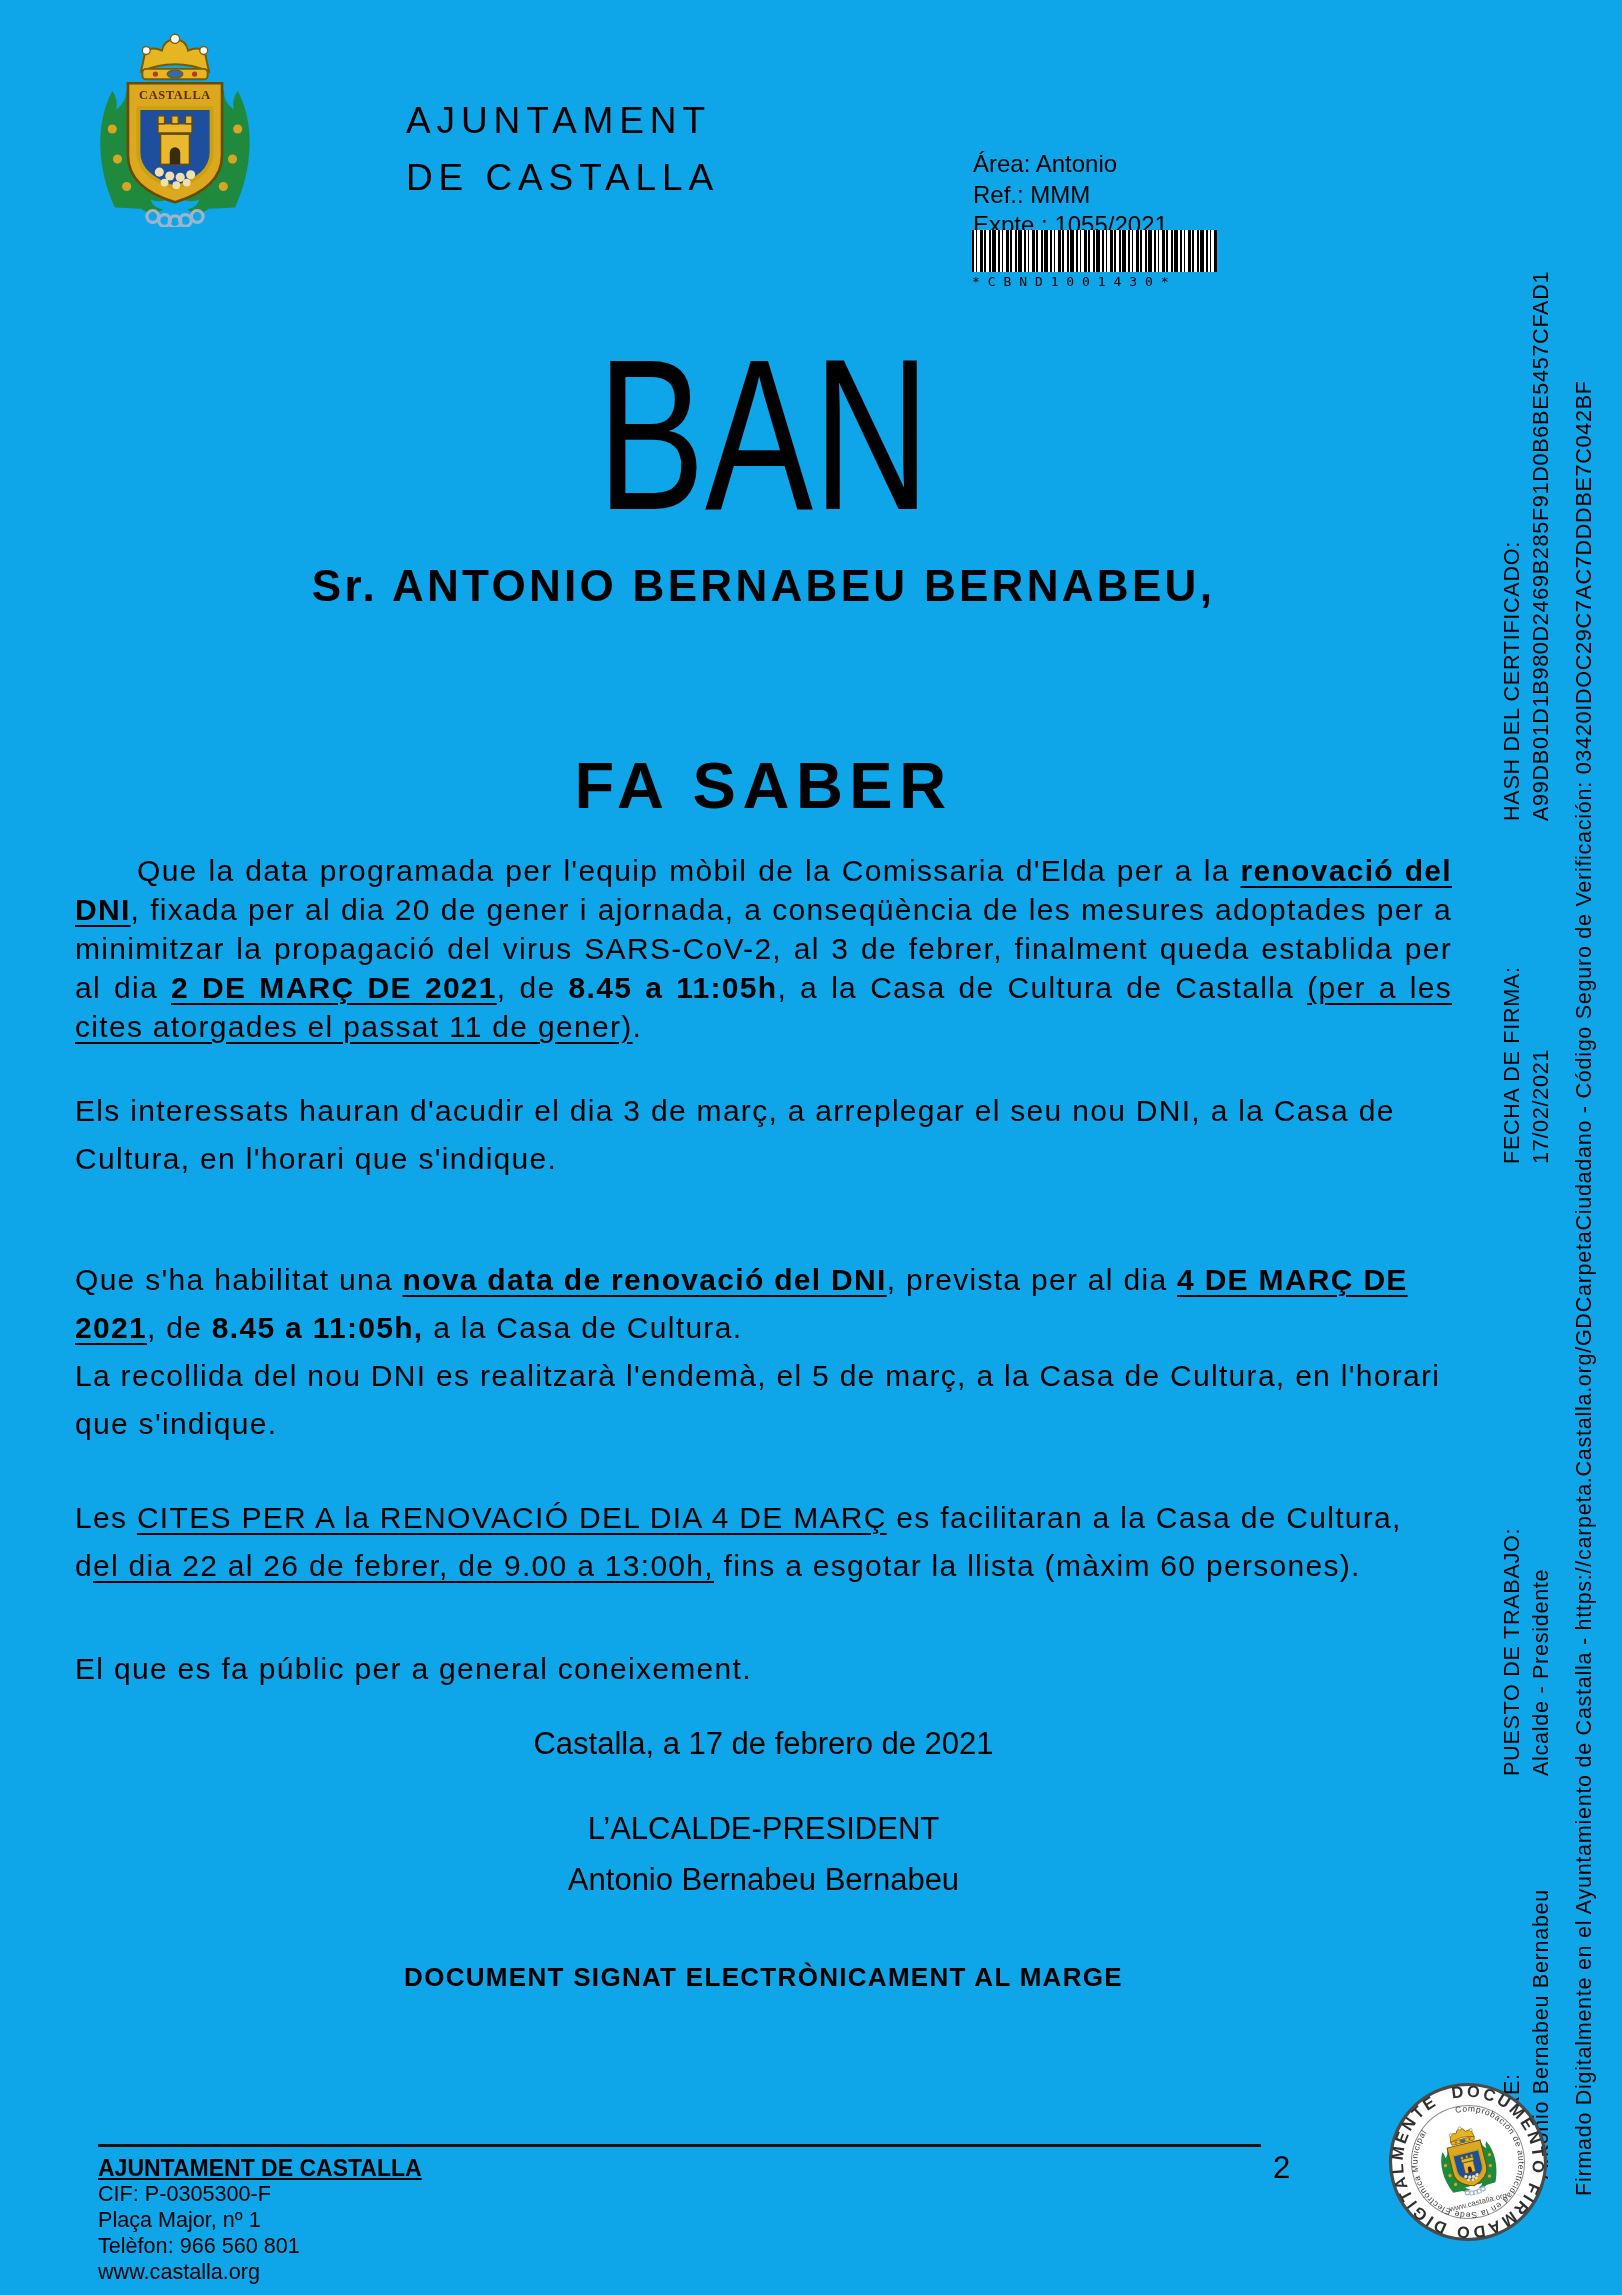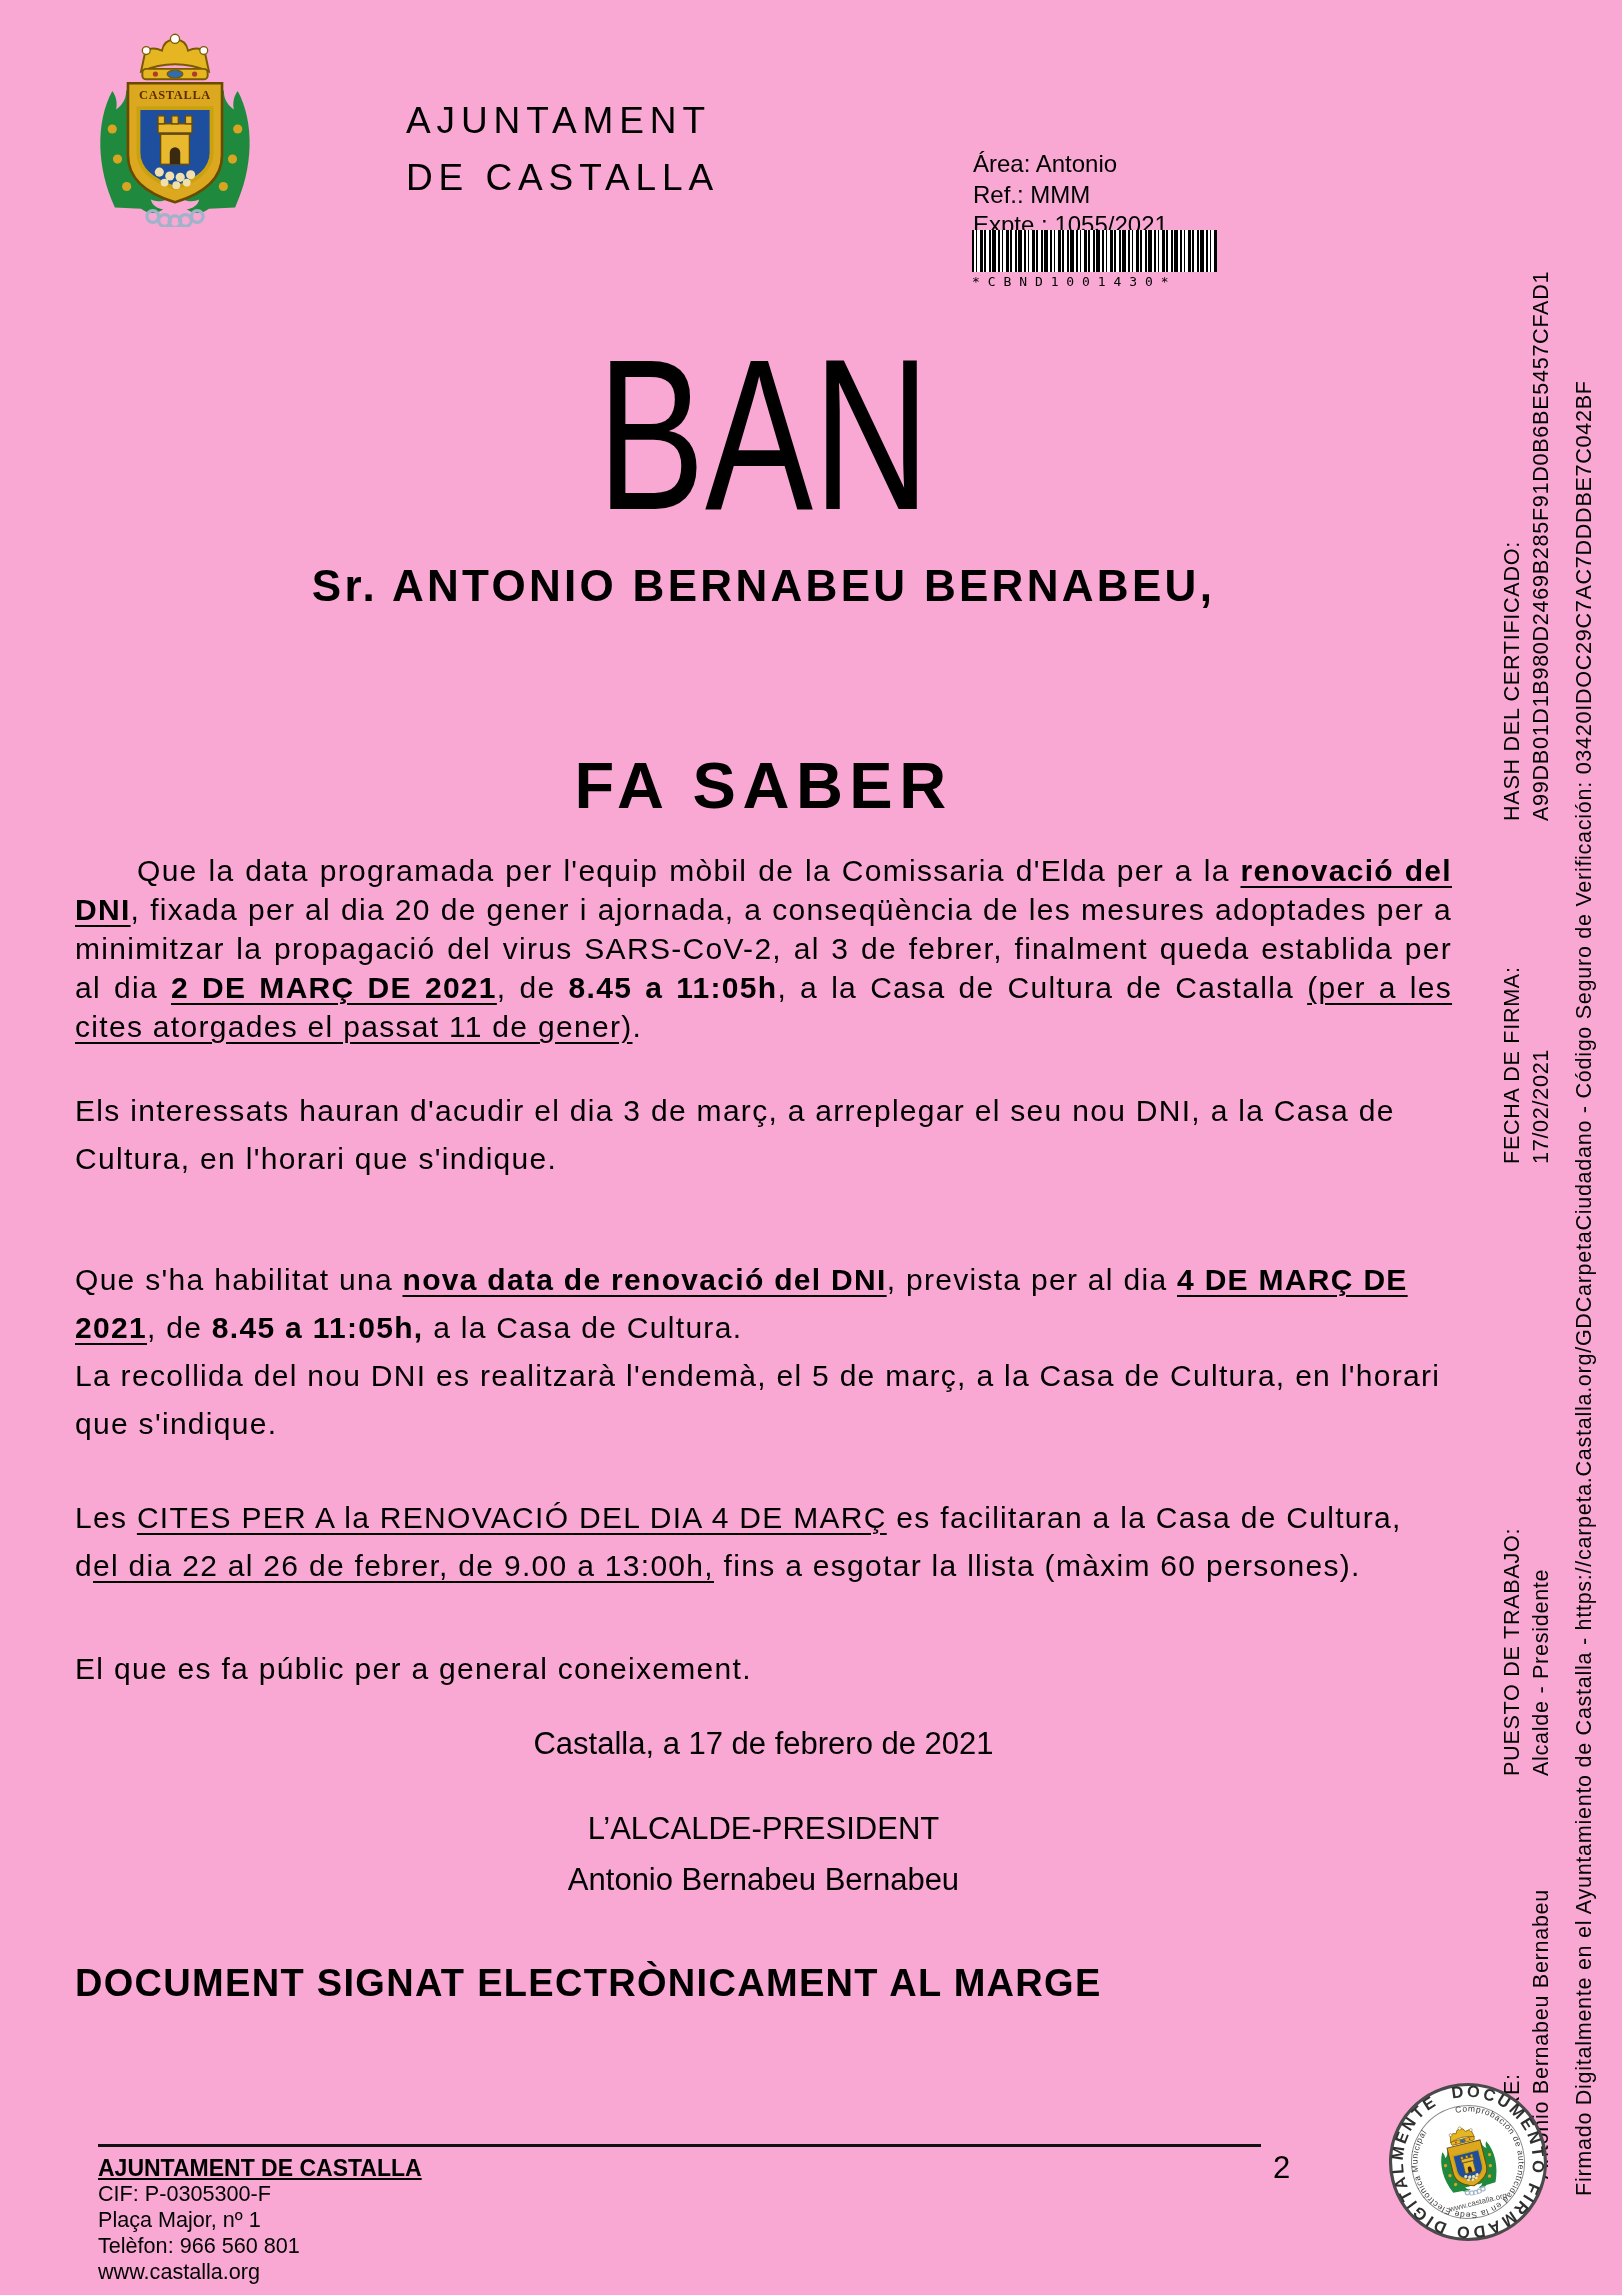--- a/index.html
+++ b/index.html
@@ -1,18 +1,18 @@
 <!DOCTYPE html>
 <html lang="ca" style="font-size:10.5px"><head>
 <meta charset="utf-8">
 <style>
   html,body{margin:0;padding:0;background:#888;}
   .page{
     position:relative;width:1622px;height:2295px;margin:0 auto;
-    background:#f9a8d4;overflow:hidden;
+    background:#0ea5e9;overflow:hidden;
     font-family:"Liberation Sans",sans-serif;color:#000;
   }
   
   .logo{position:absolute;left:77px;top:31px;width:196px;height:196px;}
   .orgname{
     position:absolute;left:406px;top:92px;
     font-size:37px;letter-spacing:5.9px;line-height:1.55;font-weight:400;
   }
   .meta{
     position:absolute;left:973px;top:149px;
@@ -50,22 +50,22 @@
   .p3{line-height:1.6;}
   .p4{line-height:1.6;margin-bottom:46px !important;}
   .p5{line-height:1.6;margin-bottom:55px !important;}
   .p6{line-height:1.6;}
   .b{font-weight:bold;}
   .u{text-decoration:underline;text-decoration-thickness:2.3px;text-underline-offset:4.6px;}
   
   .sig-date{position:absolute;left:75px;top:1726px;width:1377px;text-align:center;font-size:31px;}
   .sig-role{position:absolute;left:75px;top:1811px;width:1377px;text-align:center;font-size:31px;}
   .sig-name{position:absolute;left:75px;top:1862px;width:1377px;text-align:center;font-size:31px;}
-  .sig-note{position:absolute;left:75px;top:1962px;width:1377px;text-align:left;
-    font-size:38px;font-weight:bold;letter-spacing:1.3px;}
+  .sig-note{position:absolute;left:75px;top:1962px;width:1377px;text-align:center;
+    font-size:26px;font-weight:bold;letter-spacing:1.3px;}
   
   .footer-rule{position:absolute;left:98px;top:2144px;width:1163px;border-top:3.3px solid #111;}
   .footer{position:absolute;left:98px;top:2155px;font-size:21.6px;line-height:26px;}
   .footer .org{font-weight:bold;font-size:23px;text-decoration:underline;}
   .page-number{position:absolute;left:1273px;top:2150px;font-size:31px;}
   
   .vblock{
     position:absolute;writing-mode:vertical-rl;transform:rotate(180deg);
     font-size:21.6px;line-height:29.4px;letter-spacing:0.7px;white-space:nowrap;
   }

